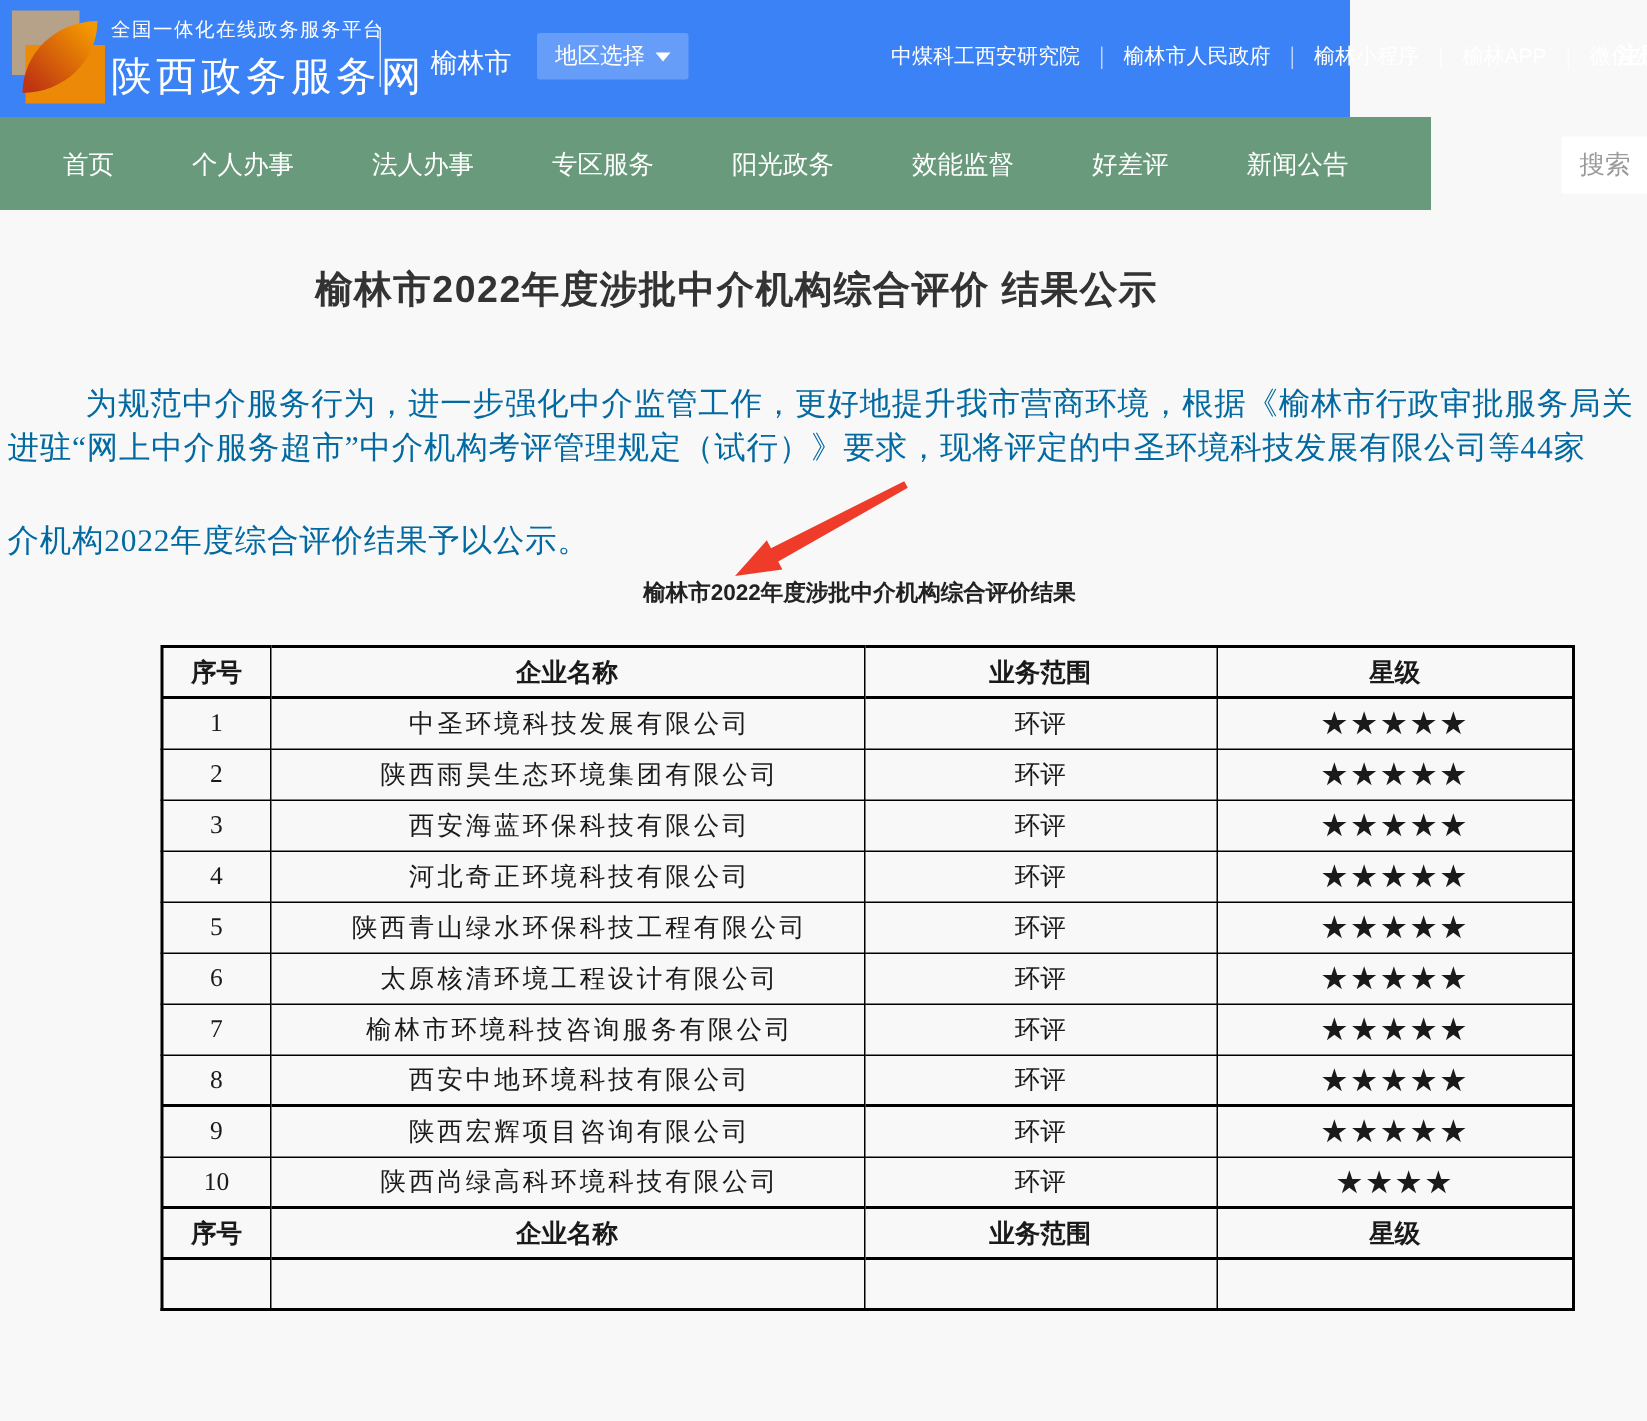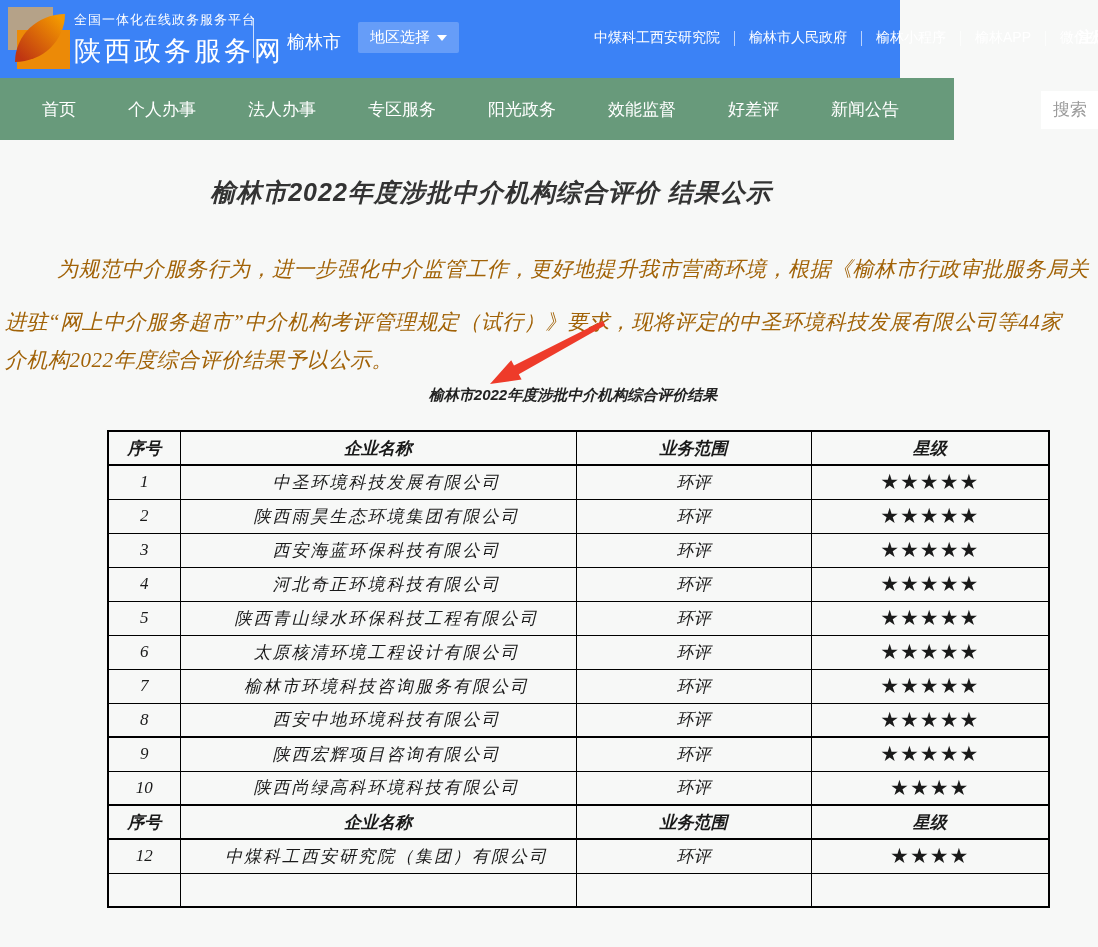--- a/index.html
+++ b/index.html
@@ -46,29 +46,29 @@
   .nav-items { position:absolute; left:42px; top:0; height:62px; display:flex;
                align-items:center; gap:52px; font-size:17px; white-space:nowrap; }
   .nav-items a { color:#fff; text-decoration:none; cursor:pointer; }
 
   .search-box { position:absolute; left:1041px; top:91px; width:120px; height:38px;
                 background:#fff; border:none; outline:none; font-size:17px; color:#555;
                 padding:0 12px; font-family:inherit; }
   .search-box::placeholder { color:#9a9a9a; }
 
   
-  .content { position:absolute; left:0; top:140px; width:988px; height:807px;font-style:italic; }
+  .content { position:absolute; left:0; top:140px; width:988px; height:807px; }
 
   .doc-title { position:absolute; top:36px; left:0; width:982px; text-align:center;
                font-size:25px; font-weight:bold; color:#333; letter-spacing:1px; }
 
-  .p-line { position:absolute; left:5px; white-space:nowrap; font-size:21px; color:#a16207;
+  .p-line { position:absolute; left:5px; white-space:nowrap; font-size:21px; color:#0369a1;
             font-family:"Liberation Serif", serif; letter-spacing:.5px; }
   .p-line.l1 { top:115px; padding-left:52px; }
-  .p-line.l2 { top:144px;margin-top:24px; }
+  .p-line.l2 { top:144px; }
   .p-line.l3 { top:206px; }
 
   .tbl-caption { position:absolute; top:246px; left:0; width:1146px; text-align:center;
                  font-size:15px; font-weight:bold; color:#222; }
 
   .eval-table { position:absolute; top:290px; left:107px; width:941px;
                 border-collapse:collapse; table-layout:fixed;
                 font-family:"Liberation Serif", serif; color:#1a1a1a; }
   .eval-table th, .eval-table td { border:1px solid #000; height:34px; font-size:17px;
                                    text-align:center; overflow:hidden; white-space:nowrap; }
@@ -212,26 +212,20 @@
           <td class="scope">环评</td>
           <td class="stars">★★★★</td>
         </tr>
         <tr>
           <th>序号</th>
           <th>企业名称</th>
           <th>业务范围</th>
           <th>星级</th>
         </tr>
         <tr>
-          <td class="no">12</td>
-          <td class="name">中煤科工西安研究院（集团）有限公司</td>
-          <td class="scope">环评</td>
-          <td class="stars">★★★★</td>
-        </tr>
-        <tr>
           <td></td>
           <td></td>
           <td></td>
           <td></td>
         </tr>
       </tbody>
   </table>
 
   <svg class="arrow-anno" viewBox="0 0 132 80">
     <polygon fill="#ee3b2a" points="124.8,2.8 127.2,7.2 40.8,56.3 43.6,61.6 12,66 33.2,42.2 36,47.5"></polygon>

